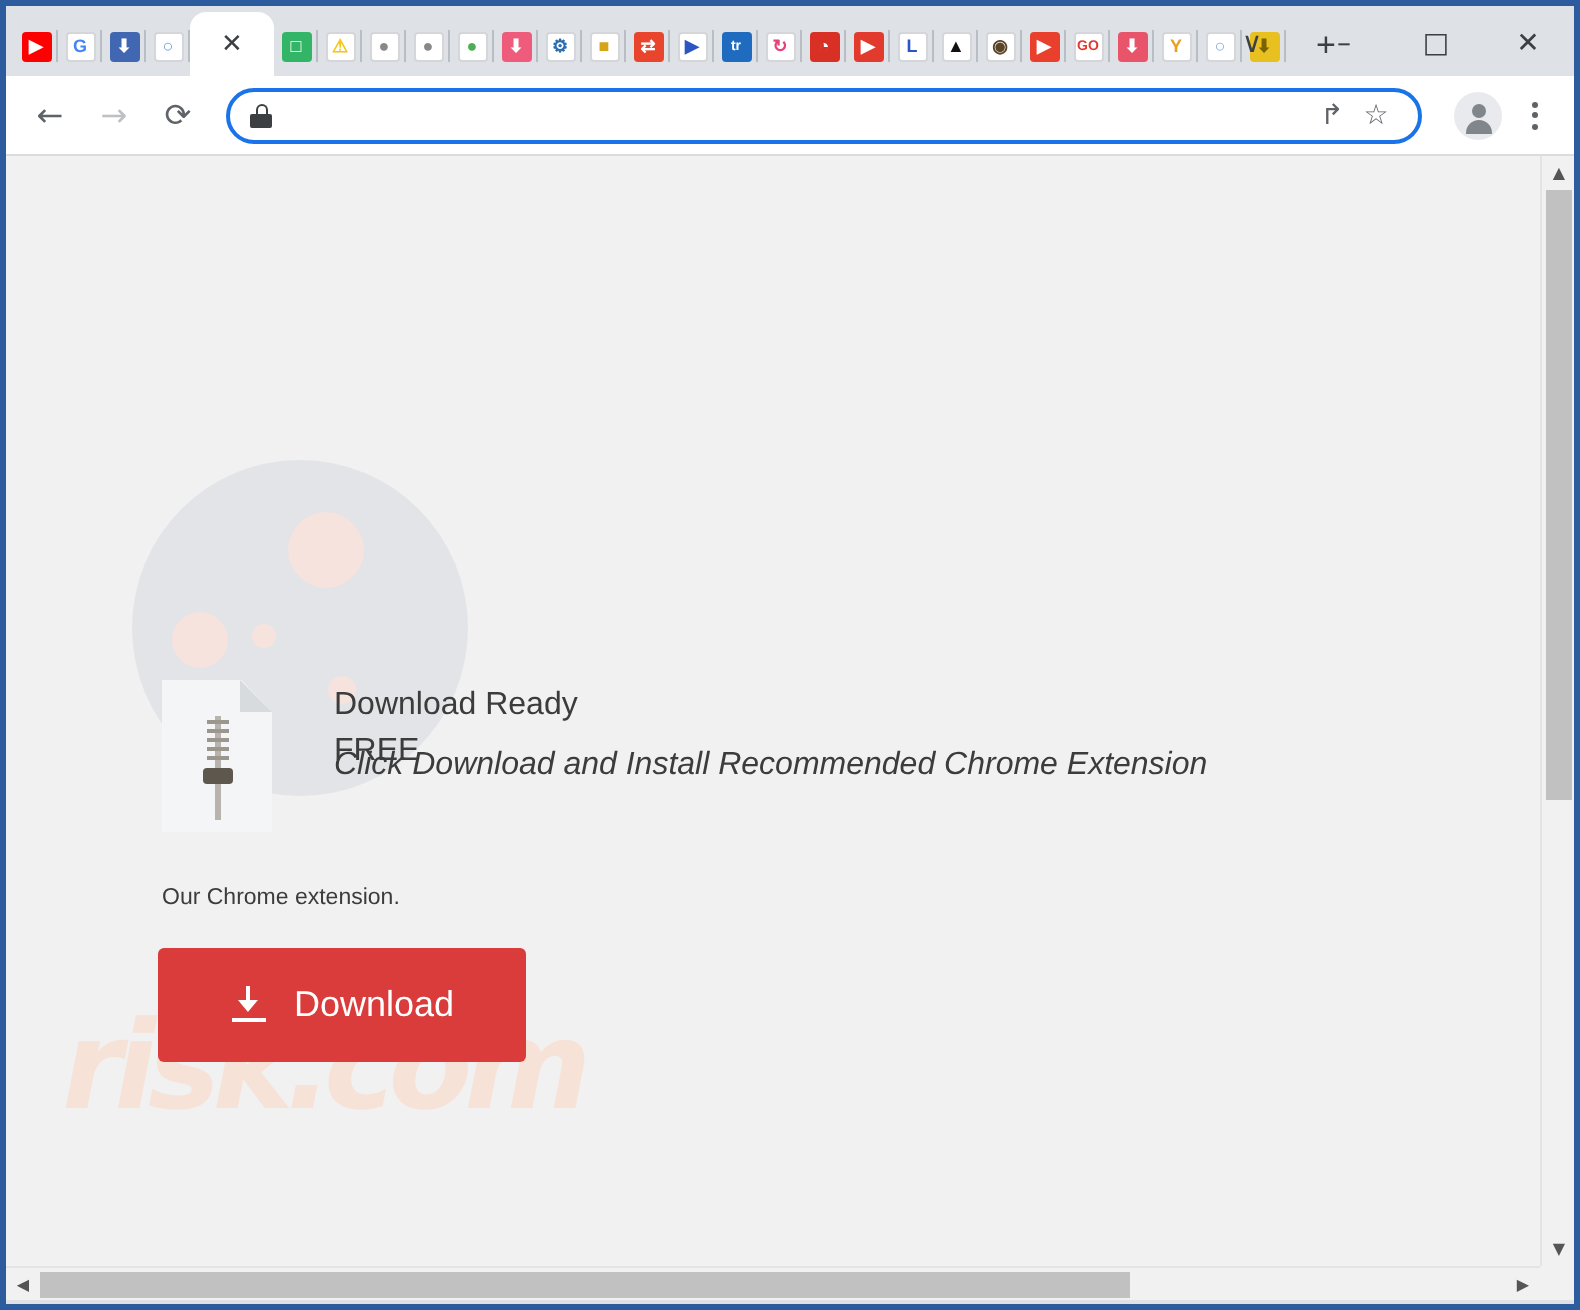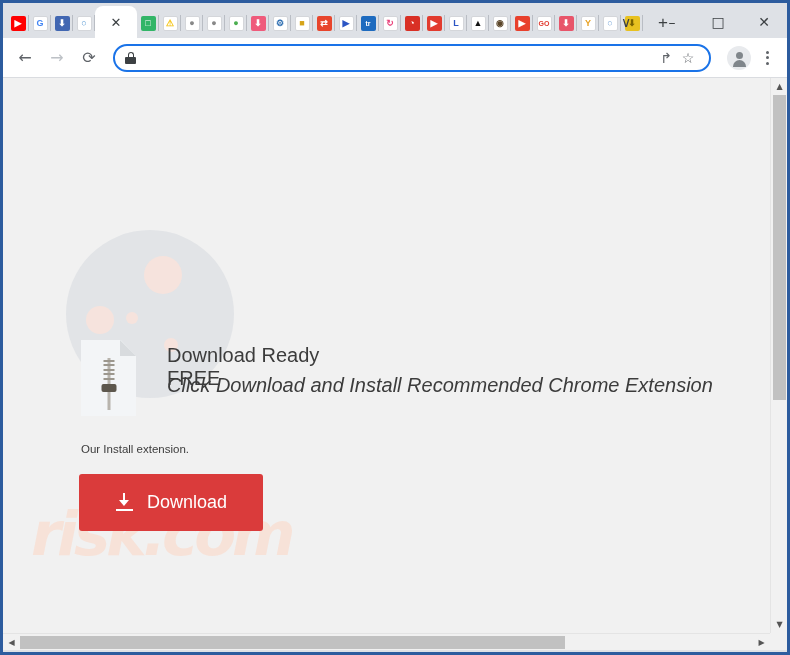--- a/index.html
+++ b/index.html
@@ -239,21 +239,21 @@
   #fileicon .zpull {
     position: absolute; left: 50%; top: 44px;
     transform: translateX(-50%);
     width: 15px; height: 8px;
     background: #5d574d; border-radius: 2px;
   }
 
   .headline {
     position: absolute;
     left: 164px;
-    font-size: 20px;
+    font-size: 16px;
     color: #3c3c3c;
     white-space: nowrap;
   }
   #h1 { top: 266px; }
   #h2 { top: 289px; }
   #h3 { top: 296px; font-style: italic; }
 
   .subtext {
     position: absolute;
     left: 78px;
@@ -491,21 +491,21 @@
           <div class="fold"></div>
           <div class="zip"></div>
           <div class="zteeth"></div>
           <div class="zpull"></div>
         </div>
 
         <div class="headline" id="h1">Download Ready</div>
         <div class="headline" id="h2">FREE</div>
         <div class="headline" id="h3">Click Download and Install Recommended Chrome Extension</div>
 
-        <div class="subtext" id="s2">Our Install extension.</div>
+        <div class="subtext" id="s2">Our Chrome extension.</div>
 
         <div id="btn-download">
           <div id="dl-ico">
             <div class="shaft"></div>
               <div class="head"></div>
               <div class="base"></div>
           </div>
           <div id="dl-label">Download</div>
         </div>
 

